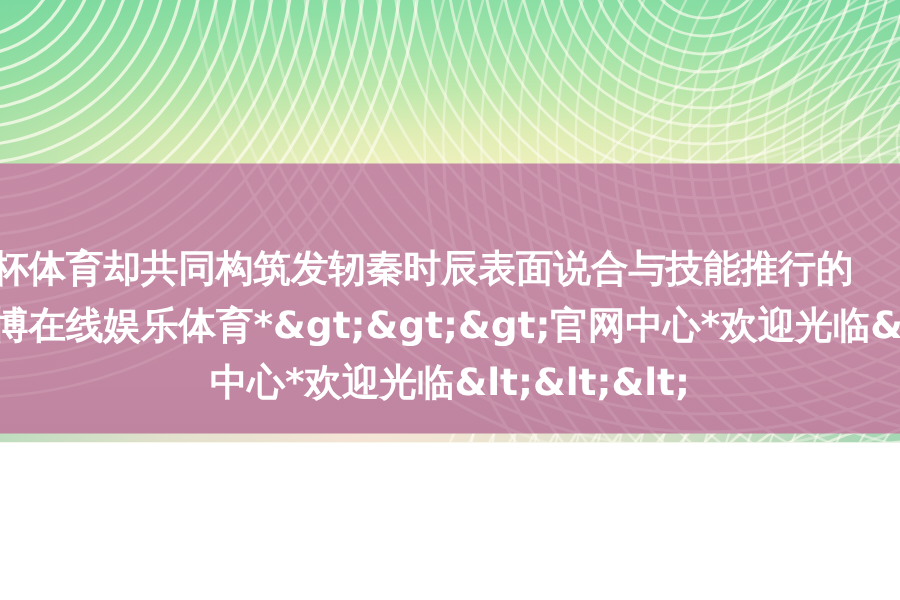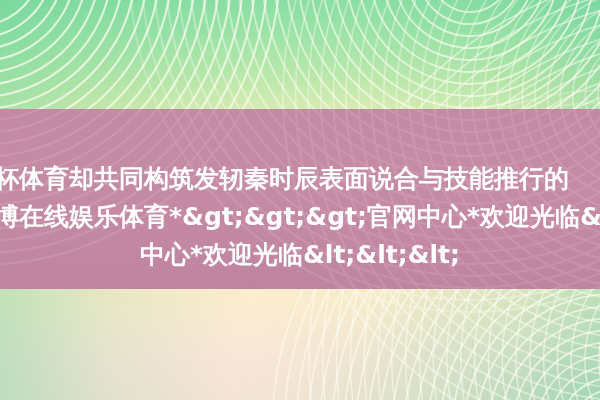--- a/index.html
+++ b/index.html
@@ -5,21 +5,21 @@
 <style>
   html, body {
     margin: 0;
     padding: 0;
     background: #ffffff;
   }
 
   #banner {
     position: relative;
     width: 600px;
-    height: 400px;
+    height: 295px;
     overflow: hidden;
     font-family: "DejaVu Sans", "Liberation Sans", sans-serif;
     background: #f3eec0;
   }
 
   
   .bg-base {
     position: absolute;
     inset: 0;
     background: linear-gradient(

